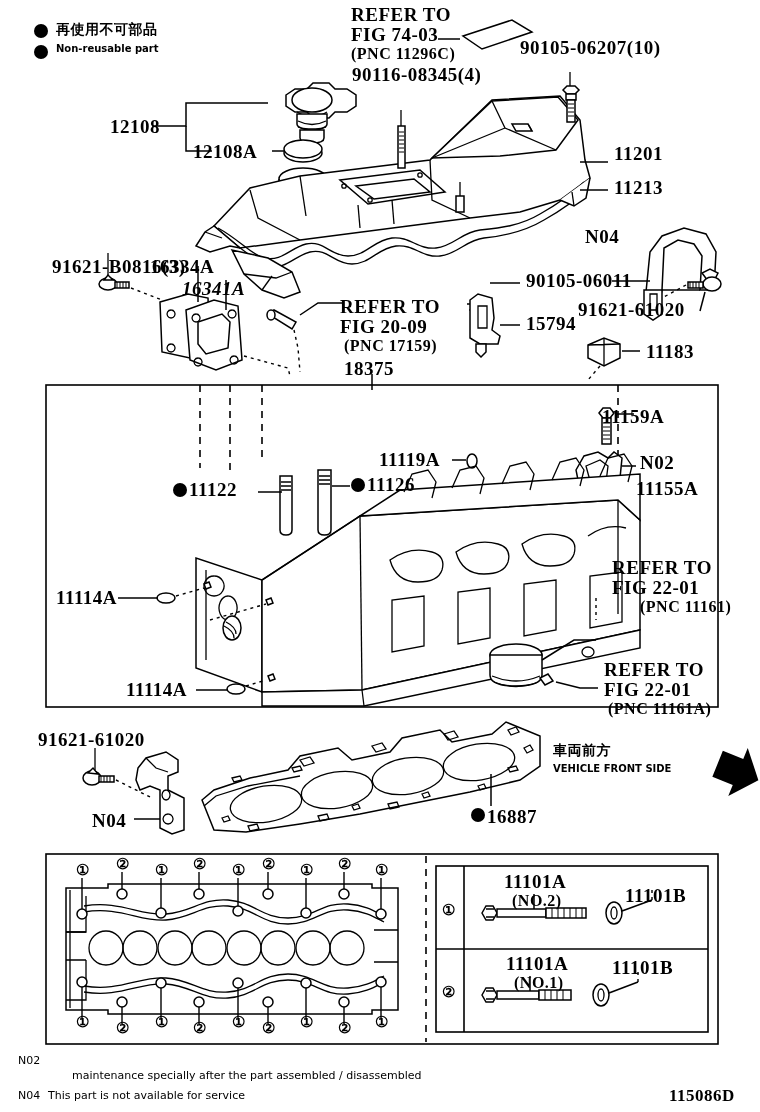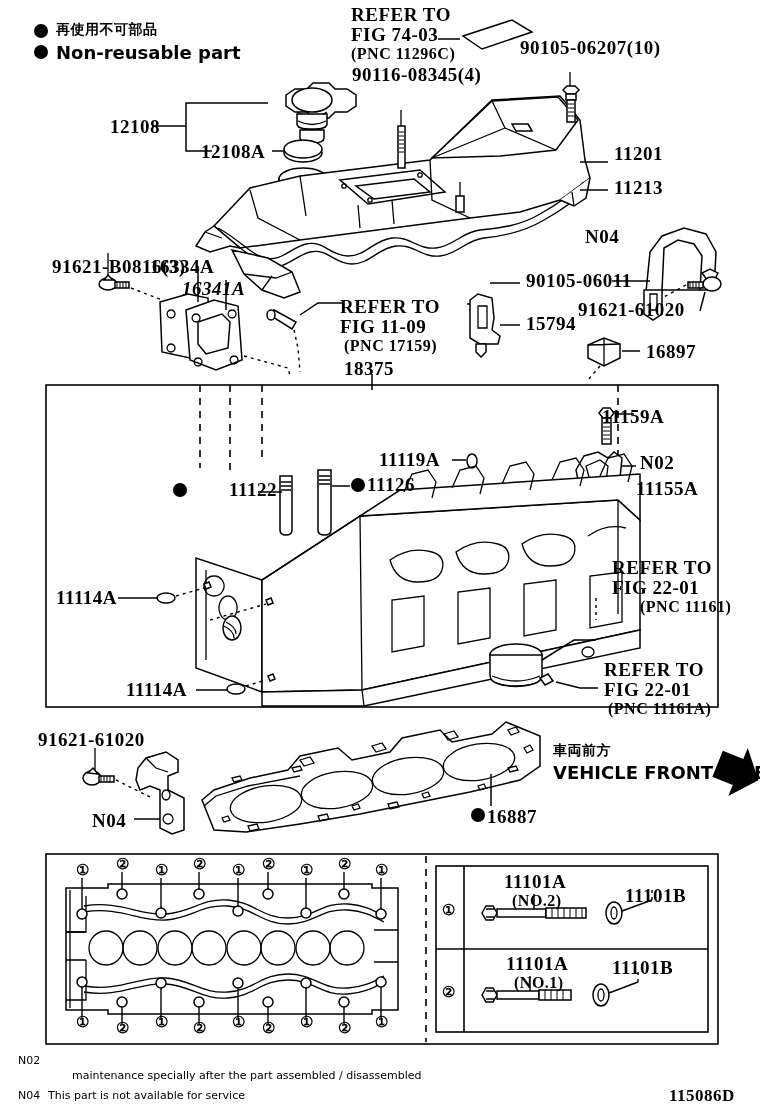--- a/index.html
+++ b/index.html
@@ -3,21 +3,21 @@
 <meta charset="utf-8">
 <style>
   html,body{margin:0;padding:0;background:#fff;}
   body{width:760px;height:1112px;position:relative;overflow:hidden;
        font-family:"Liberation Serif",serif;color:#000;}
   .pg{position:absolute;left:0;top:0;width:760px;height:1112px;}
   .lbl{position:absolute;font-family:"Liberation Serif",serif;font-weight:bold;
        font-size:19px;letter-spacing:.5px;white-space:nowrap;line-height:1.12;}
   .lbl.sm{font-size:16px;}
   .lbl.jp{font-family:"DejaVu Sans",sans-serif;font-weight:bold;font-size:14px;}
-  .lbl.en{font-family:"DejaVu Sans",sans-serif;font-weight:bold;font-size:18px;letter-spacing:0px;}
+  .lbl.en{font-family:"DejaVu Sans",sans-serif;font-weight:bold;font-size:10px;letter-spacing:0px;}
   .lbl.note{font-family:"DejaVu Sans",sans-serif;font-weight:normal;font-size:11px;letter-spacing:0;}
   .lbl.code{font-size:15px;font-weight:bold;letter-spacing:1px;}
   svg{display:block;}
   .ln{stroke:#000;fill:none;}
   .bx{stroke:#000;fill:none;stroke-width:1.6;}
   .dsh{stroke:#000;fill:none;stroke-width:1.6;stroke-dasharray:7 6;}
   .led{stroke:#000;fill:none;stroke-width:1.5;}
   .dotted{stroke:#000;fill:none;stroke-width:1.4;stroke-dasharray:3 4;}
   .part{stroke:#000;fill:#fff;stroke-width:1.5;}
   .partl{stroke:#000;fill:none;stroke-width:1.3;}
@@ -487,46 +487,46 @@
 <div class="lbl en" style="left:56px;top:43px;">Non-reusable part</div>
 
 <div class="lbl" style="left:351px;top:4px;">REFER TO</div>
 <div class="lbl" style="left:351px;top:24px;">FIG 74-03</div>
 <div class="lbl sm" style="left:351px;top:45px;">(PNC 11296C)</div>
 
 <div class="lbl" style="left:352px;top:64px;">90116-08345(4)</div>
 <div class="lbl" style="left:520px;top:37px;">90105-06207(10)</div>
 
 <div class="lbl" style="left:110px;top:116px;">12108</div>
-<div class="lbl" style="left:201px;top:141px;">12108A</div>
+<div class="lbl" style="left:193px;top:141px;">12108A</div>
 
 <div class="lbl" style="left:614px;top:143px;">11201</div>
 <div class="lbl" style="left:614px;top:177px;">11213</div>
 
 <div class="lbl" style="left:585px;top:226px;">N04</div>
 <div class="lbl" style="left:526px;top:270px;">90105-06011</div>
 <div class="lbl" style="left:578px;top:299px;">91621-61020</div>
 <div class="lbl" style="left:526px;top:313px;">15794</div>
-<div class="lbl" style="left:646px;top:341px;">16897</div>
+<div class="lbl" style="left:646px;top:341px;">11183</div>
 
 <div class="lbl" style="left:52px;top:256px;">91621-B0816(3)</div>
 <div class="lbl" style="left:150px;top:256px;">16334A</div>
 <div class="lbl" style="left:182px;top:278px;font-style:italic;">16341A</div>
 
 <div class="lbl" style="left:340px;top:296px;">REFER TO</div>
-<div class="lbl" style="left:340px;top:316px;">FIG 11-09</div>
+<div class="lbl" style="left:340px;top:316px;">FIG 20-09</div>
 <div class="lbl sm" style="left:344px;top:337px;">(PNC 17159)</div>
 <div class="lbl" style="left:344px;top:358px;">18375</div>
 
 <div class="lbl" style="left:602px;top:406px;">11159A</div>
 <div class="lbl" style="left:640px;top:452px;">N02</div>
 <div class="lbl" style="left:636px;top:478px;">11155A</div>
 
 <div class="lbl" style="left:379px;top:449px;">11119A</div>
-<div class="lbl" style="left:189px;top:479px;margin-left:40px;">11122</div>
+<div class="lbl" style="left:189px;top:479px;">11122</div>
 <div class="lbl" style="left:367px;top:474px;">11126</div>
 
 <div class="lbl" style="left:56px;top:587px;">11114A</div>
 <div class="lbl" style="left:126px;top:679px;">11114A</div>
 
 <div class="lbl" style="left:612px;top:557px;">REFER TO</div>
 <div class="lbl" style="left:612px;top:577px;">FIG 22-01</div>
 <div class="lbl sm" style="left:640px;top:598px;">(PNC 11161)</div>
 
 <div class="lbl" style="left:604px;top:659px;">REFER TO</div>

